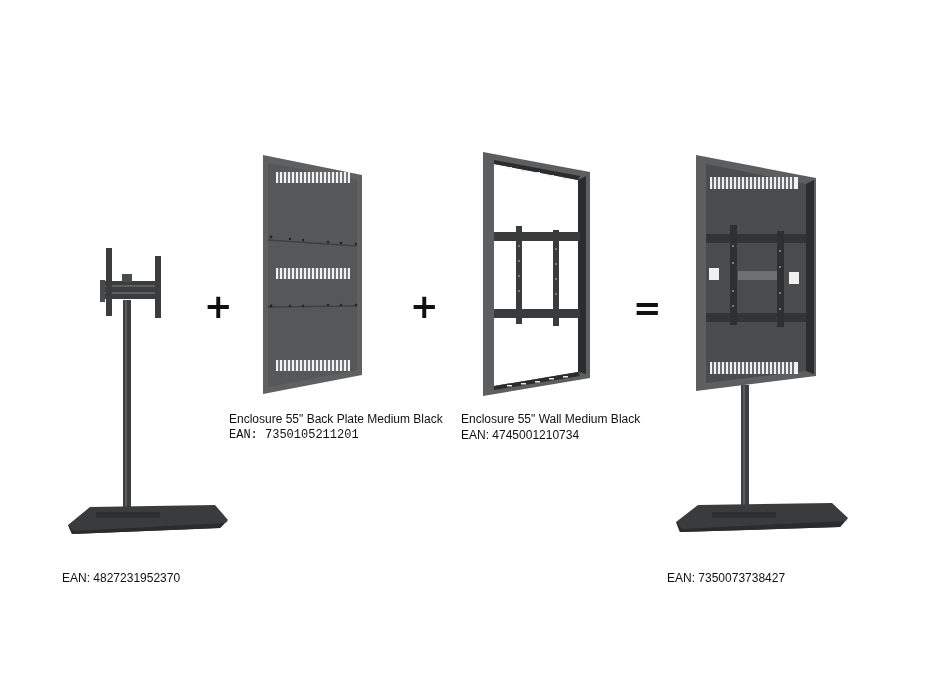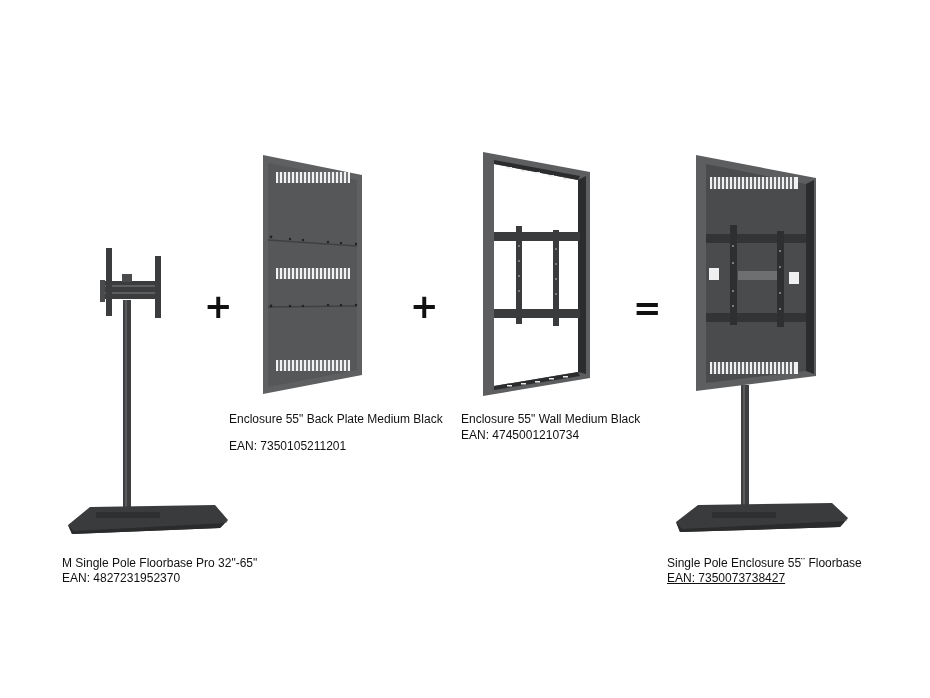--- a/index.html
+++ b/index.html
@@ -27,21 +27,20 @@
     <rect x="104" y="281" width="56" height="18" fill="#3b3c3e"></rect>
     <rect x="104" y="285" width="56" height="2" fill="#5d5e60"></rect>
     <rect x="104" y="292" width="56" height="2" fill="#5d5e60"></rect>
 
     <rect x="106" y="248" width="6" height="68" fill="#3b3c3e"></rect>
     <rect x="155" y="256" width="6" height="62" fill="#3b3c3e"></rect>
     <rect x="100" y="280" width="5" height="22" fill="#4a4b4d"></rect>
 
     <rect x="122" y="274" width="10" height="8" fill="#4a4b4d"></rect>
   </svg>
-  <div class="label" style="left:62px;top:555px;">M Single Pole Floorbase Pro 32"-65"</div>
   <div class="label" style="left:62px;top:570px;">EAN: 4827231952370</div>
 </div>
 
 <div class="op" style="left:204px;top:289px;font-size:34px;line-height:34px;">+</div>
 
 <div class="abs" style="left:0;top:0;width:930px;height:698px;pointer-events:none;">
   <svg width="930" height="698" style="left:0;top:0;">
     <path d="M263 155 L362 175 L362 375 L263 394 Z" fill="#5f6062"></path>
     <path d="M268 163 L357 180 L357 370 L268 387 Z" fill="#565759"></path>
 
@@ -74,21 +73,21 @@
         <circle cx="356" cy="244" r="1.2"></circle>
       <circle cx="271" cy="306" r="1.4"></circle>
         <circle cx="290" cy="306" r="1.2"></circle>
         <circle cx="303" cy="306" r="1.2"></circle>
         <circle cx="328" cy="305" r="1.2"></circle>
         <circle cx="341" cy="305" r="1.2"></circle>
         <circle cx="356" cy="305" r="1.2"></circle>
     </g>
   </svg>
   <div class="label" style="left:229px;top:411px;">Enclosure 55" Back Plate Medium Black</div>
-  <div class="label" style="left:229px;top:438px;">EAN: 7350105211201</div>
+  <div class="label" style="left:229px;top:427px;font-family:Liberation Mono, monospace;">EAN: 7350105211201</div>
 </div>
 
 <div class="op" style="left:410px;top:289px;font-size:34px;line-height:34px;">+</div>
 
 <div class="abs" style="left:0;top:0;width:930px;height:698px;pointer-events:none;">
   <svg width="930" height="698" style="left:0;top:0;">
 
     <path d="M483 152 L590 172 L590 378 L483 396 Z" fill="#5d5e60"></path>
 
     <path d="M494 164 L578 180 L578 372 L494 386 Z" fill="#ffffff"></path>
@@ -170,15 +169,14 @@
       <rect x="732" y="245" width="2" height="2"></rect>
         <rect x="732" y="262" width="2" height="2"></rect>
         <rect x="732" y="290" width="2" height="2"></rect>
         <rect x="732" y="305" width="2" height="2"></rect>
       <rect x="779" y="250" width="2" height="2"></rect>
         <rect x="779" y="266" width="2" height="2"></rect>
         <rect x="779" y="292" width="2" height="2"></rect>
         <rect x="779" y="308" width="2" height="2"></rect>
     </g>
   </svg>
-  <div class="label" style="left:667px;top:555px;">Single Pole Enclosure 55¨ Floorbase</div>
-  <div class="label" style="left:667px;top:570px;text-decoration:underline;">EAN: 7350073738427</div>
+  <div class="label" style="left:667px;top:570px;">EAN: 7350073738427</div>
 </div>
 
 </body></html>

